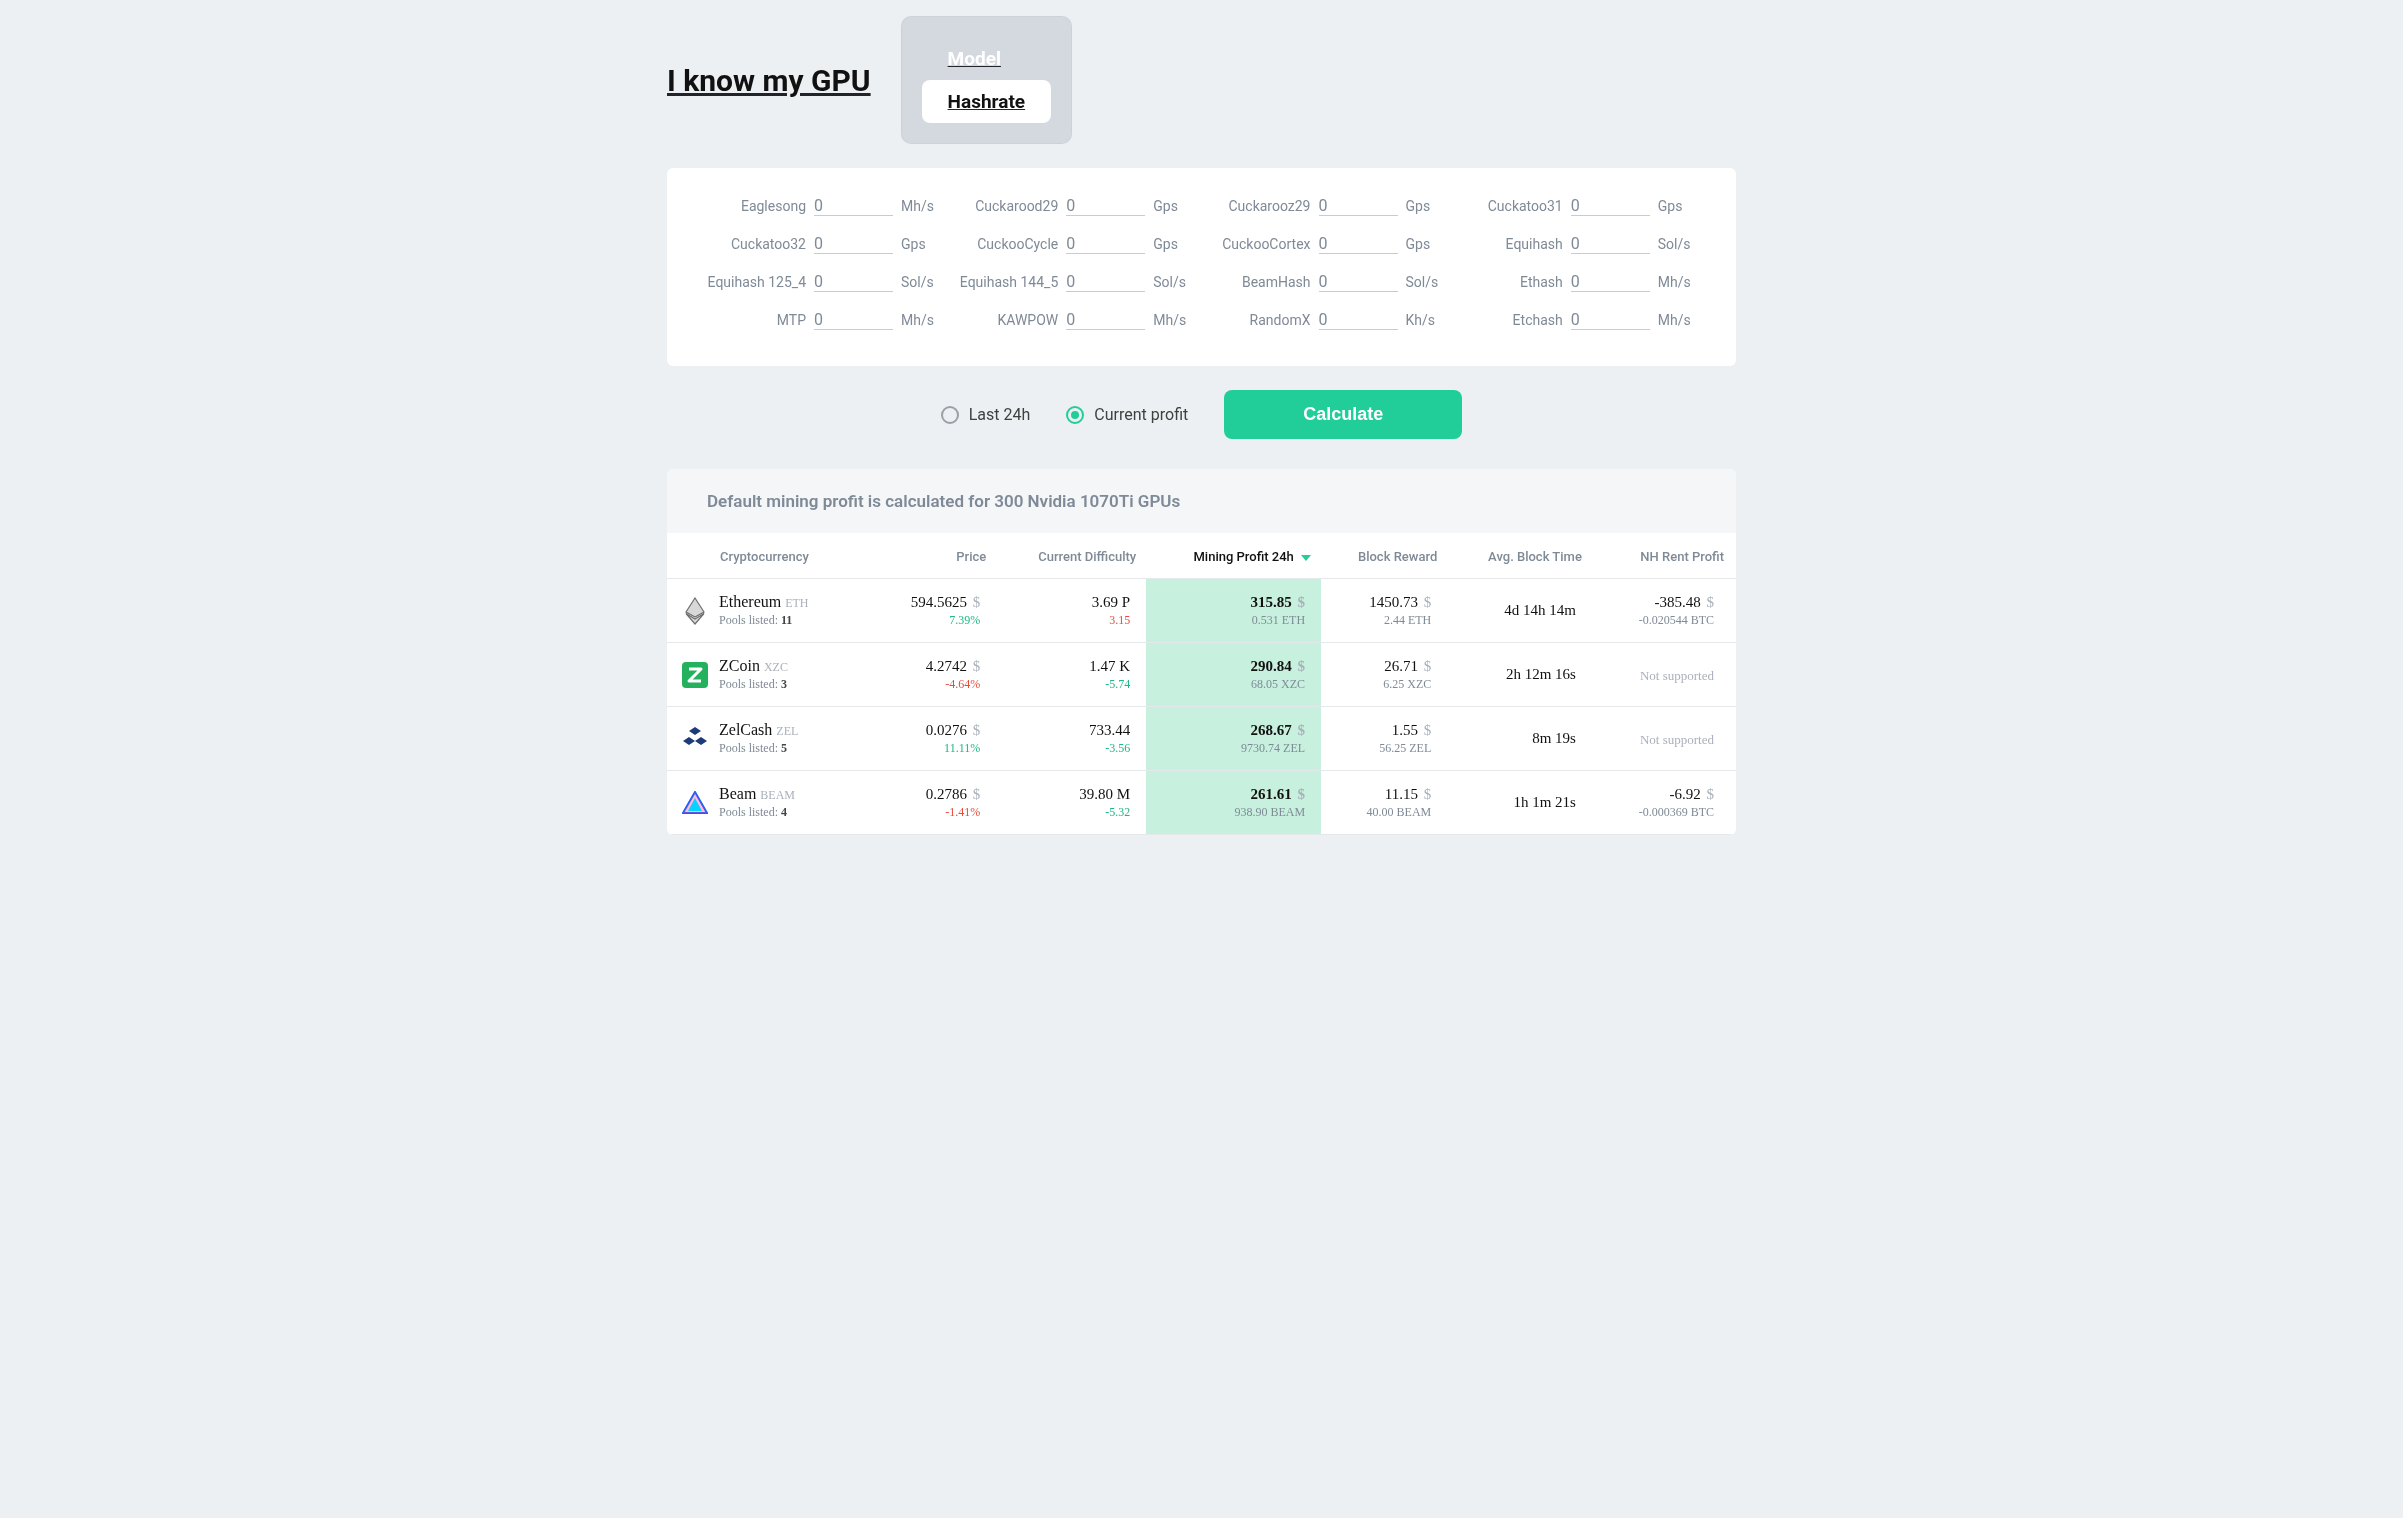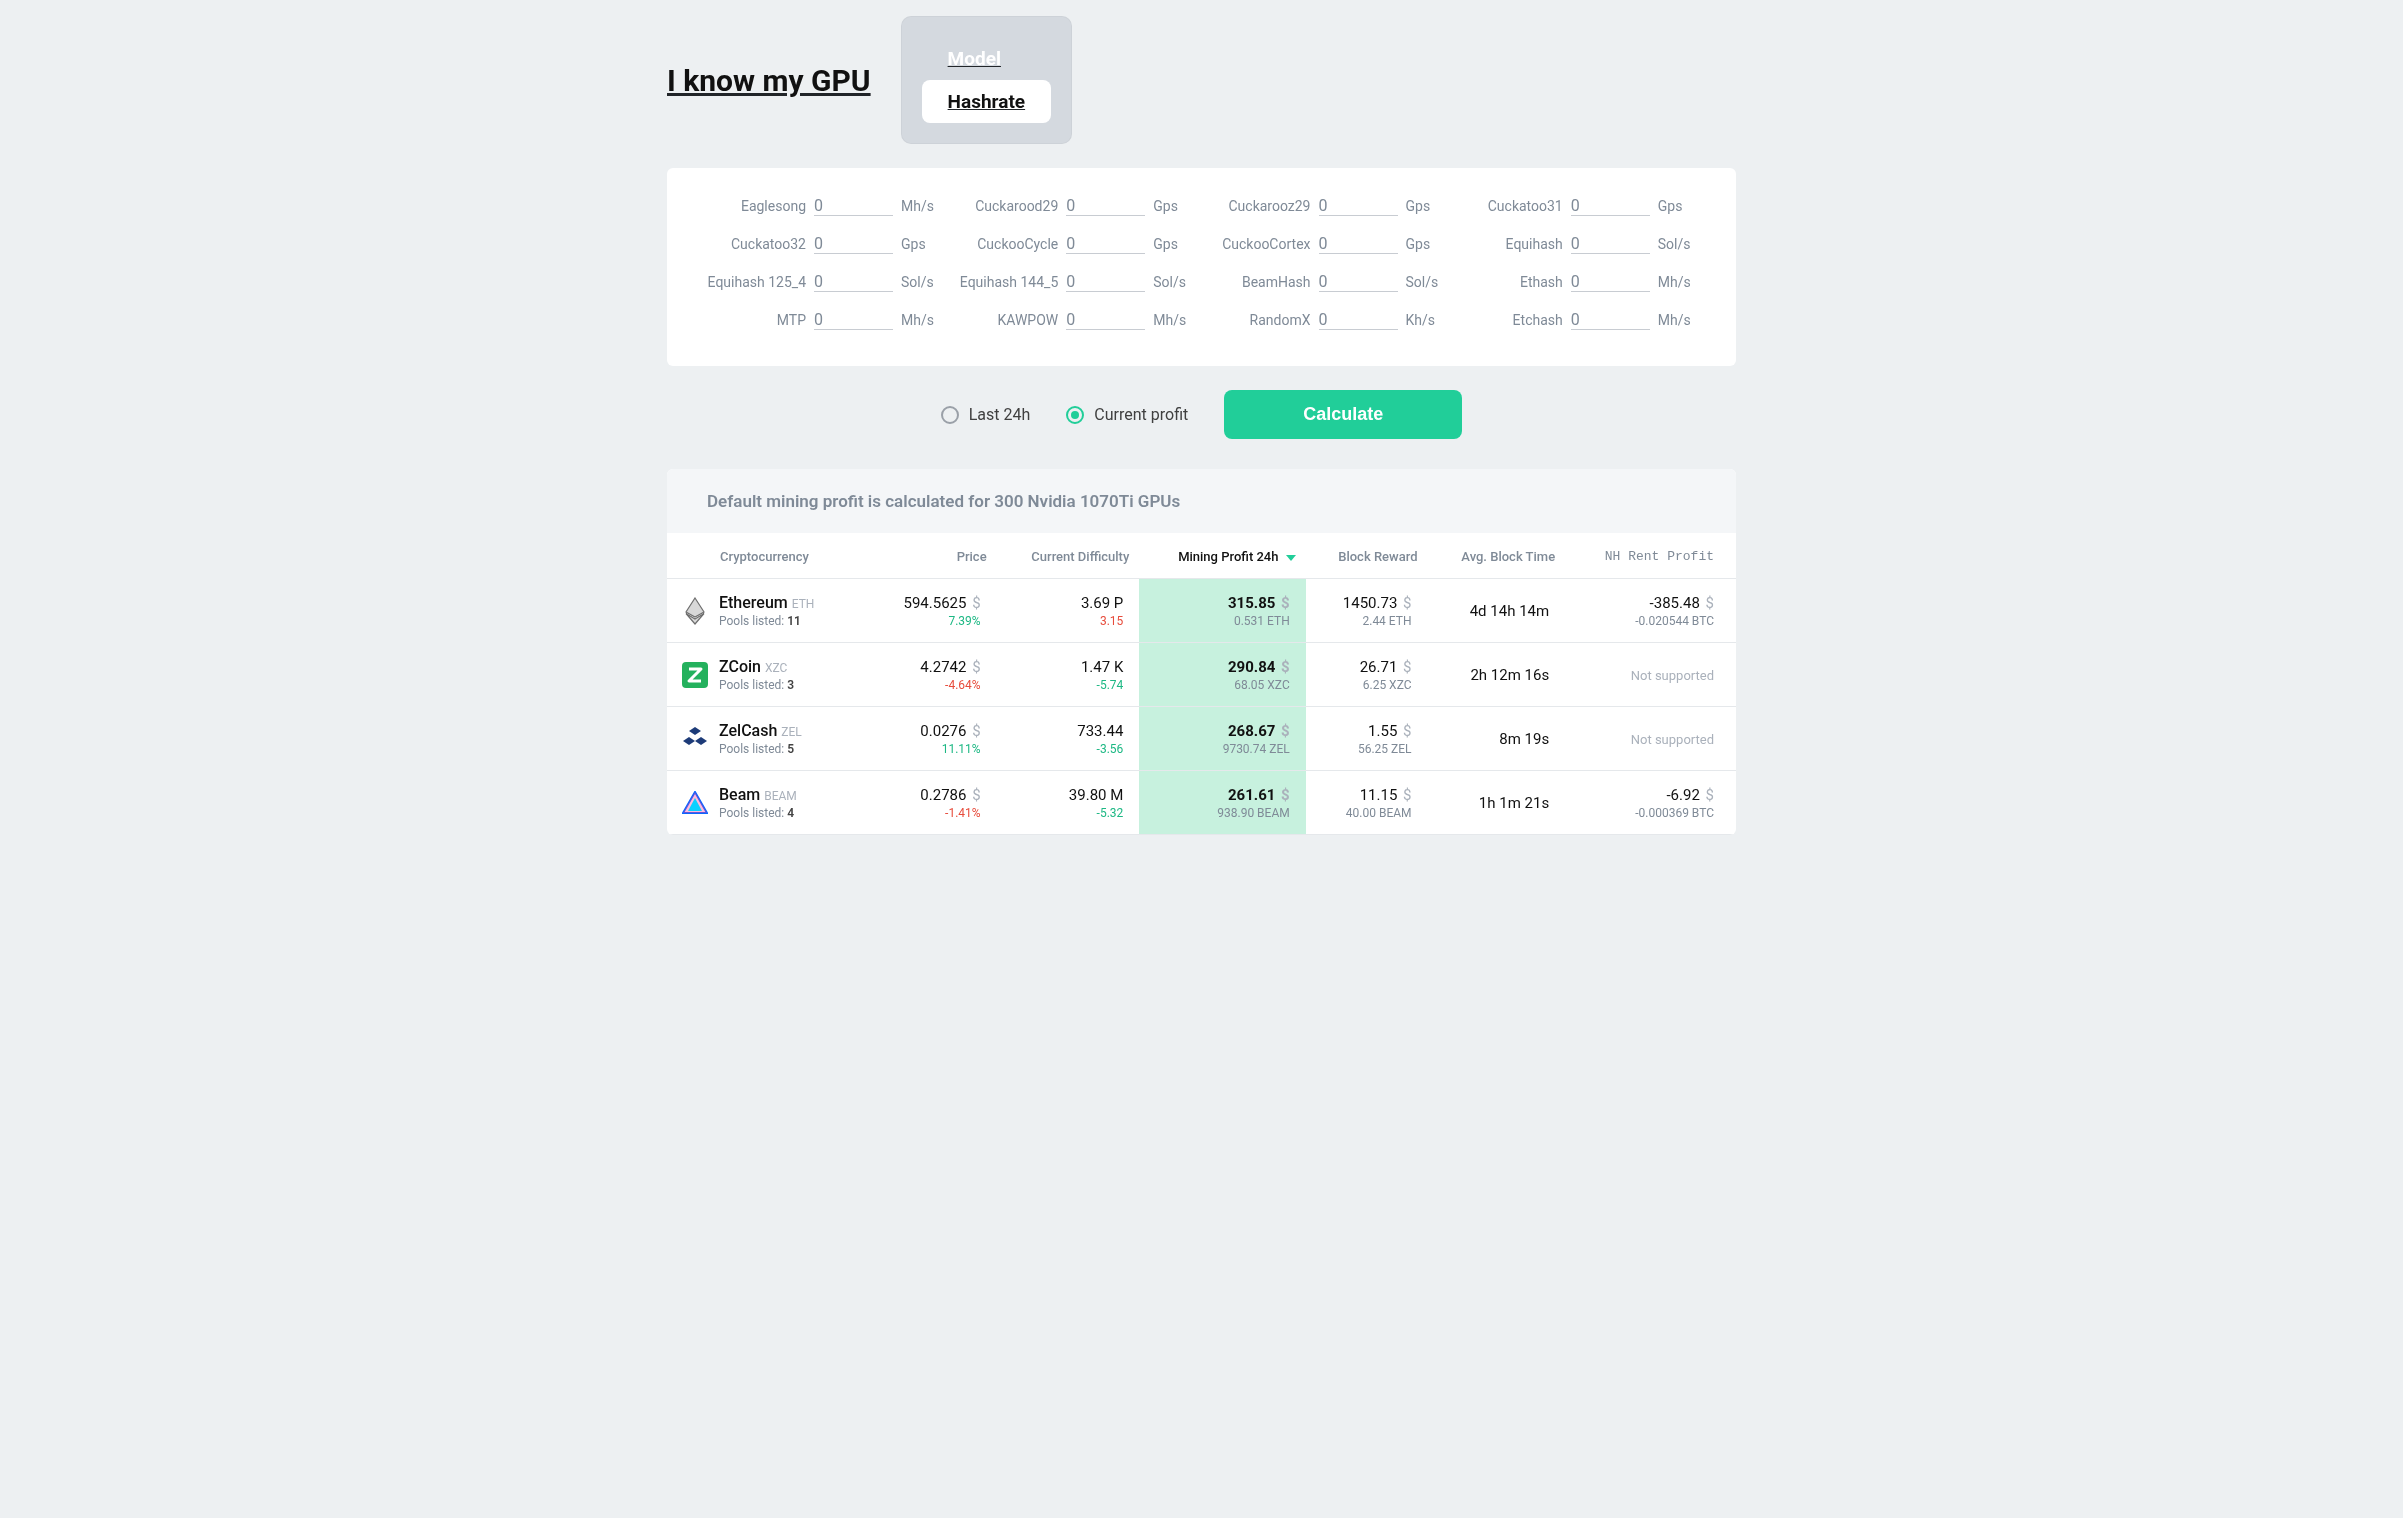--- a/index.html
+++ b/index.html
@@ -194,20 +194,21 @@
     border-right: 5px solid transparent;
     border-top: 6px solid var(--green);
     margin-left: 4px;
     vertical-align: middle;
   }
   .tbl td {
     padding: 14px 16px;
     border-bottom: 1px solid var(--border);
     text-align: right;
     vertical-align: middle;
+    font-family: Liberation Serif, serif;
   }
   .tbl td.left { text-align: left; padding-left: 14px; }
   .tbl td.highlight {
     background: var(--highlight-col);
   }
   .coin-cell {
     display: flex;
     align-items: center;
     gap: 10px;
   }
@@ -410,21 +411,21 @@
         <tr>
           <th class="left">Cryptocurrency</th>
           <th>Price</th>
           <th>Current Difficulty</th>
           <th class="sorted">
             <span>Mining Profit 24h</span>
             <span class="sort-arrow"></span>
           </th>
           <th>Block Reward</th>
           <th>Avg. Block Time</th>
-          <th style="padding-right:22px;font-family:Liberation Mono, monospace;">NH Rent Profit</th>
+          <th style="padding-right:12px;">NH Rent Profit</th>
         </tr>
       </thead>
       <tbody id="tbody">
           <tr>
             <td class="left">
               <div class="coin-cell">
                 <span class="coin-icon">
                   <svg width="22" height="28" viewBox="0 0 22 28">
                     <g fill="none" stroke="#6e6e6e" stroke-width="1.2">
                       <path d="M11 1 L20 15 L11 20 L2 15 Z" fill="#d8d8d8"></path>

